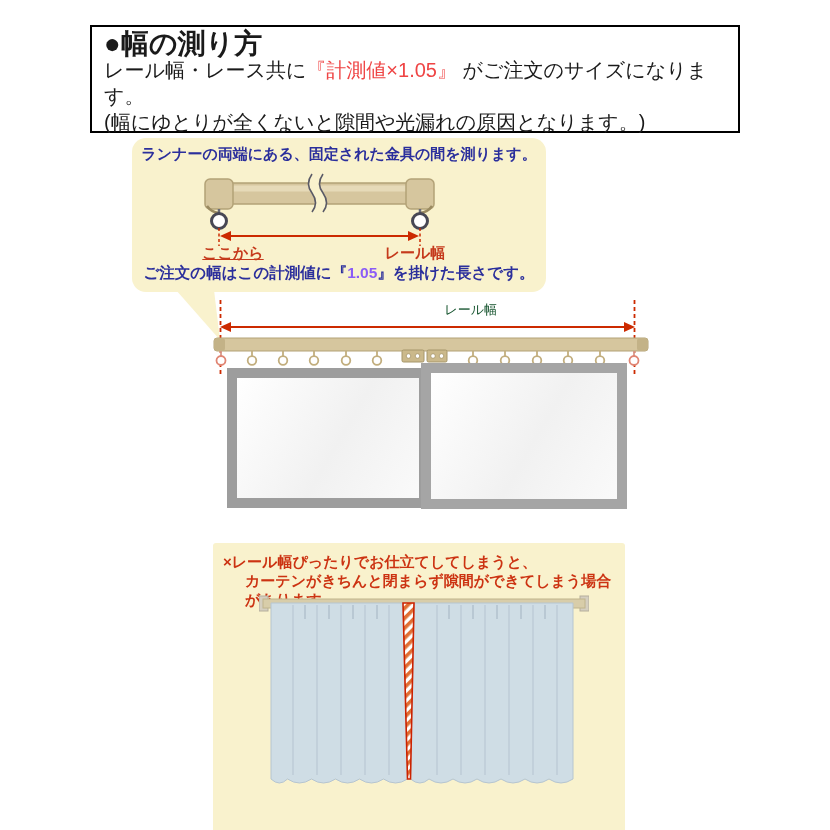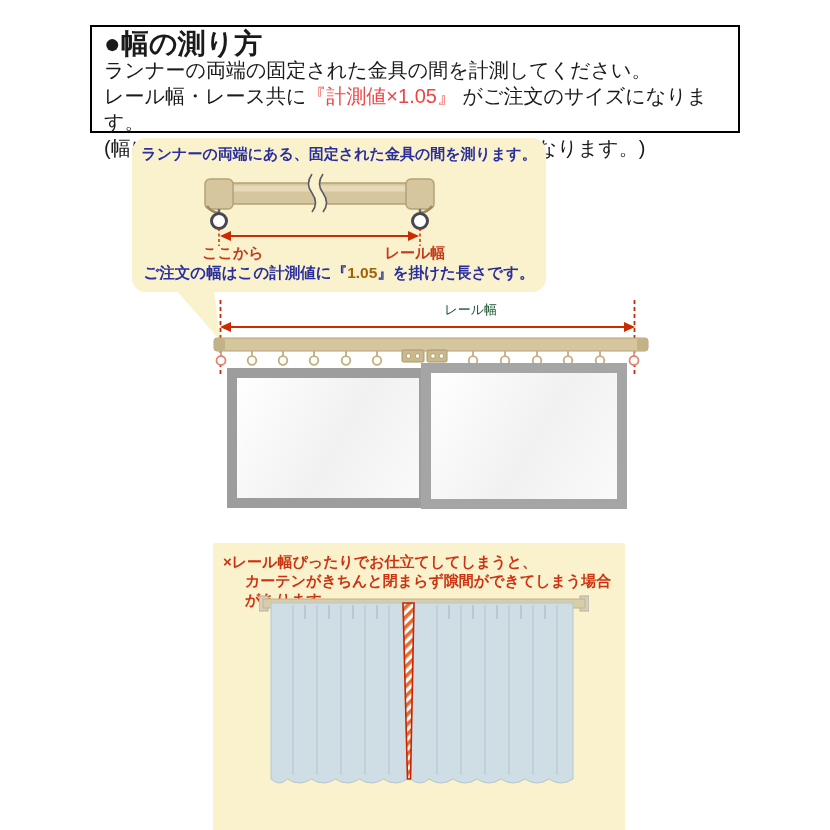--- a/index.html
+++ b/index.html
@@ -24,27 +24,27 @@
   .callout-tail{ position:absolute; left:168px; top:290px; width:64px; height:52px; }
   .callout-instruction{
     position:absolute; left:0; top:7px; width:100%; text-align:center;
     color:#2b2f9c; font-weight:bold; font-size:15px;
   }
   .rail-illus{ position:absolute; left:0; top:28px; width:414px; height:82px; }
   .measure-label{
     position:absolute; width:90px; text-align:center;
     color:#c53a1c; font-weight:bold; font-size:15px; top:106px;
   }
-  .label-from{ left:56px; }
+  .label-from{ left:56px;text-decoration:underline; }
   .label-to{ left:238px; }
   .callout-result{
     position:absolute; left:0; top:125px; width:100%; text-align:center;
     color:#2b2f9c; font-weight:bold; font-size:15.5px;
   }
-  .callout-result .num{ color:#a16207; }
+  .callout-result .num{ color:#8b5cf6; }
 
   
   .railwidth-svg{ position:absolute; left:150px; top:298px; width:540px; height:85px; }
   .railwidth-label{
     position:absolute; left:357px; top:301px; width:140px; text-align:right;
     color:#14532d; font-size:13px;
   }
 
   
   .window{ position:absolute; border:10px solid #9d9d9d;
@@ -62,21 +62,20 @@
   .warning-text .line2{ padding-left:22px; }
   .curtain-svg{ position:absolute; left:46px; top:50px; width:330px; height:210px; }
 </style>
 </head>
 <body>
 
 <div id="stage">
 
   <div class="header-box">
     <div class="header-title">●幅の測り方</div>
-    <div class="header-line">ランナーの両端の固定された金具の間を計測してください。</div>
     <div class="header-line"><span>レール幅・レース共に</span><span class="hl-red">『計測値×1.05』</span><span> がご注文のサイズになります。</span></div>
     <div class="header-line">(幅にゆとりが全くないと隙間や光漏れの原因となります。)</div>
   </div>
 
   <div class="callout">
     <div class="callout-instruction">ランナーの両端にある、固定された金具の間を測ります。</div>
 
     <svg class="rail-illus" viewBox="0 0 414 82">
 
       <rect x="99" y="17" width="177" height="21" fill="#d6c69e" stroke="#b3a277" stroke-width="1.5"></rect>

